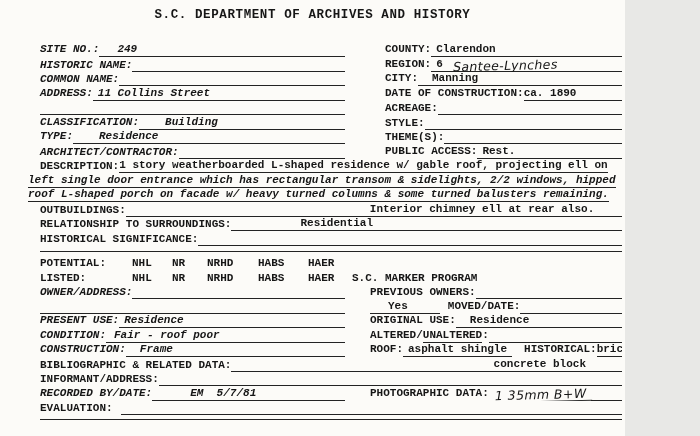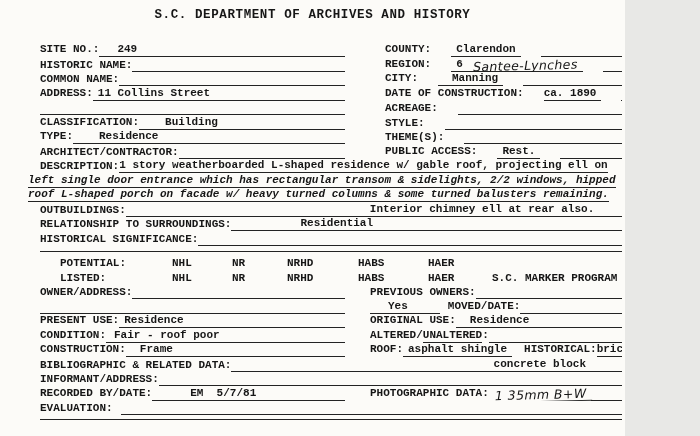--- a/index.html
+++ b/index.html
@@ -13,32 +13,32 @@
   .title{
     position:absolute;top:8px;left:0;width:100%;text-align:center;
     font-size:12.5px;letter-spacing:.6px;white-space:pre;
   }
   .row{
     position:absolute;left:40px;right:3px;height:14px;
     display:flex;align-items:flex-end;white-space:pre;
   }
   .row span,.row div{line-height:13px;}
   .wide{left:28px;font-style:italic;}
-  .lcol{display:flex;width:305px;flex:0 0 305px;}
-  .rcol{display:flex;flex:1 1 auto;min-width:0;padding-left:40px;overflow:hidden;gap:20px;}
+  .lcol{display:flex;width:305px;flex:0 0 305px;font-style:italic;}
+  .rcol{display:flex;flex:1 1 auto;min-width:0;padding-left:40px;overflow:hidden;}
   .rcol2{display:flex;flex:1 1 auto;min-width:0;padding-left:25px;overflow:hidden;}
   .u{border-bottom:1.2px solid #232323;}
   .fill{flex:1 1 auto;min-width:0;}
   .val{padding:0 5px;}
   .hand{
     font-family:"DejaVu Sans",sans-serif;font-style:italic;font-weight:400;
     font-size:12.5px;letter-spacing:.4px;position:relative;top:1px;
     display:inline-block;transform:rotate(-1.5deg);
   }
-  .cell{display:inline-block;margin-left:20px;}
+  .cell{display:inline-block;}
 </style>
 </head>
 <body>
 
 <div class="page">
 
   <div class="title">S.C. DEPARTMENT OF ARCHIVES AND HISTORY</div>
 
   <div class="row" style="top:43px">
     <div class="lcol">

